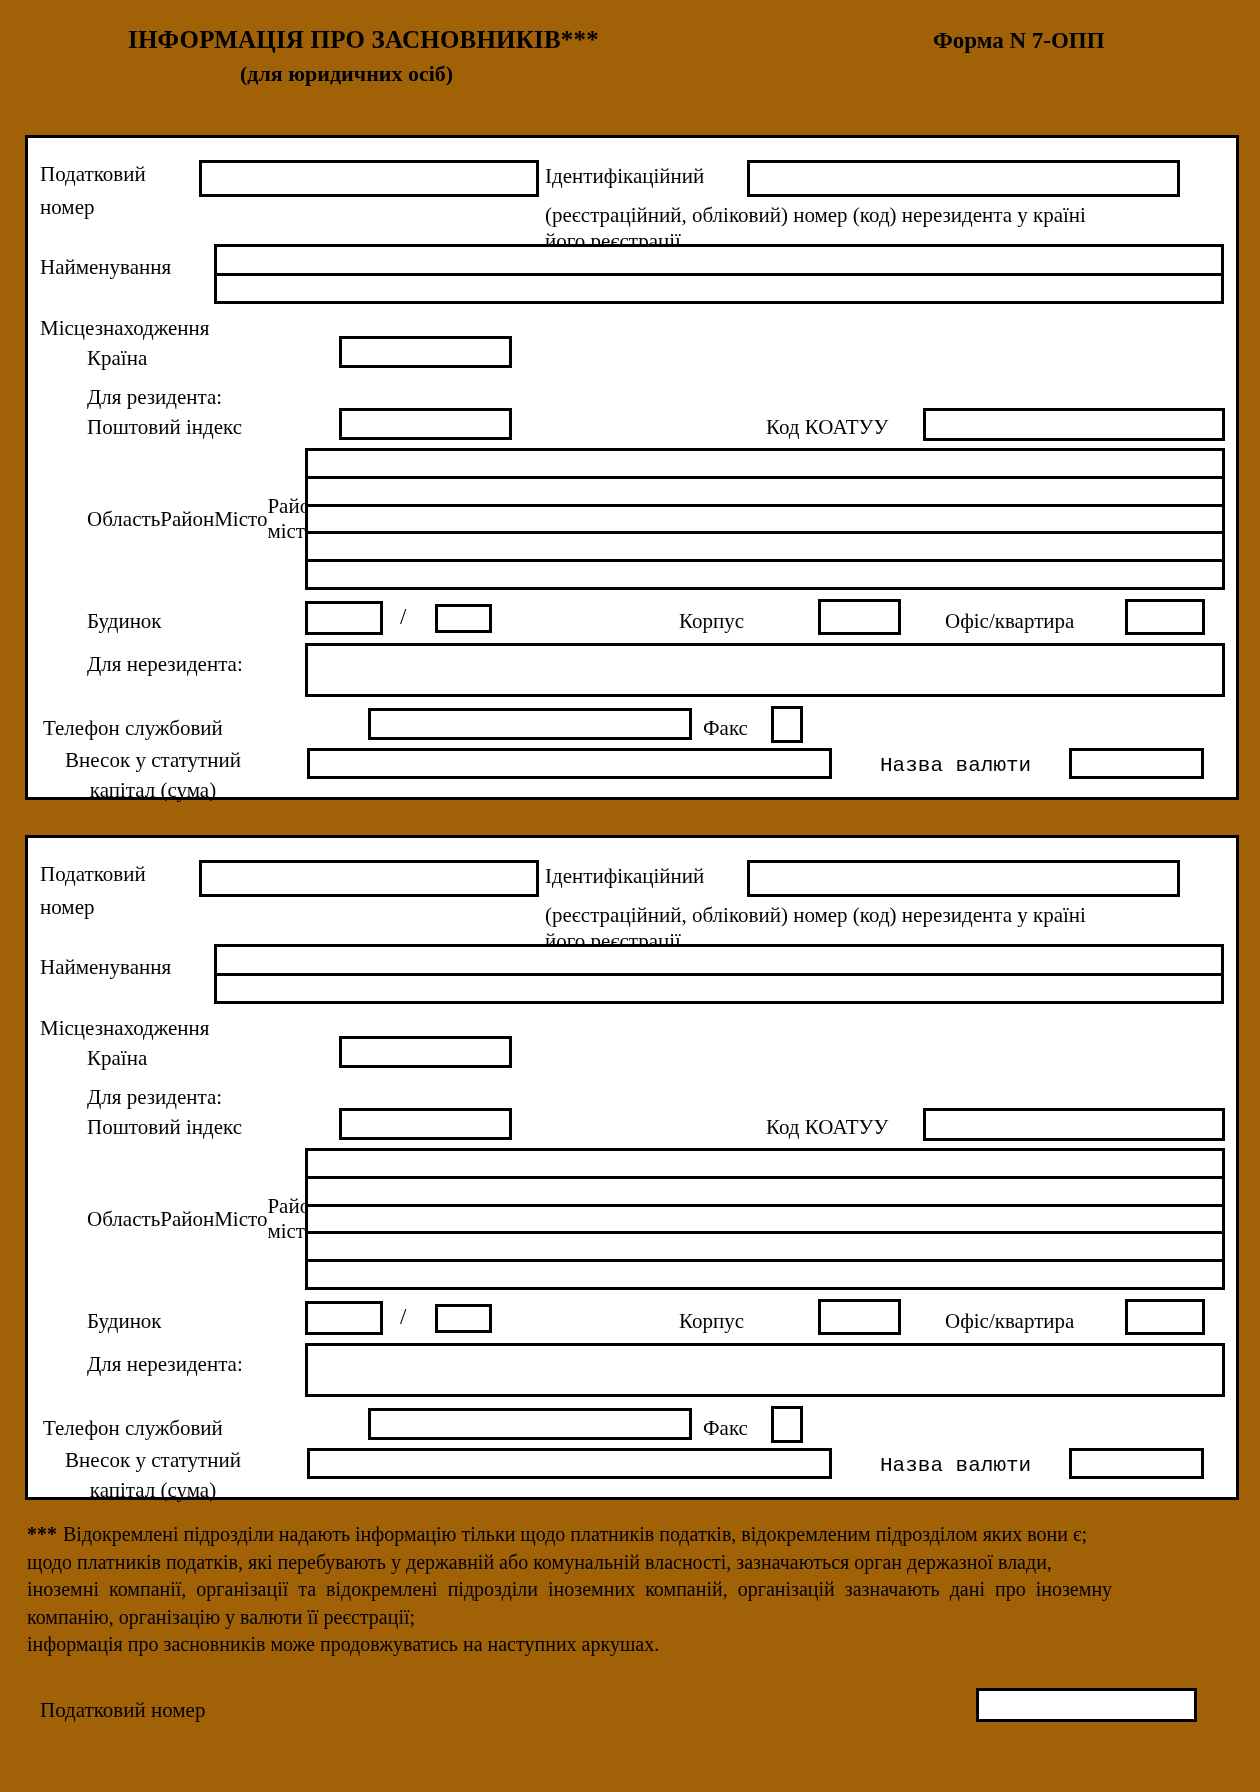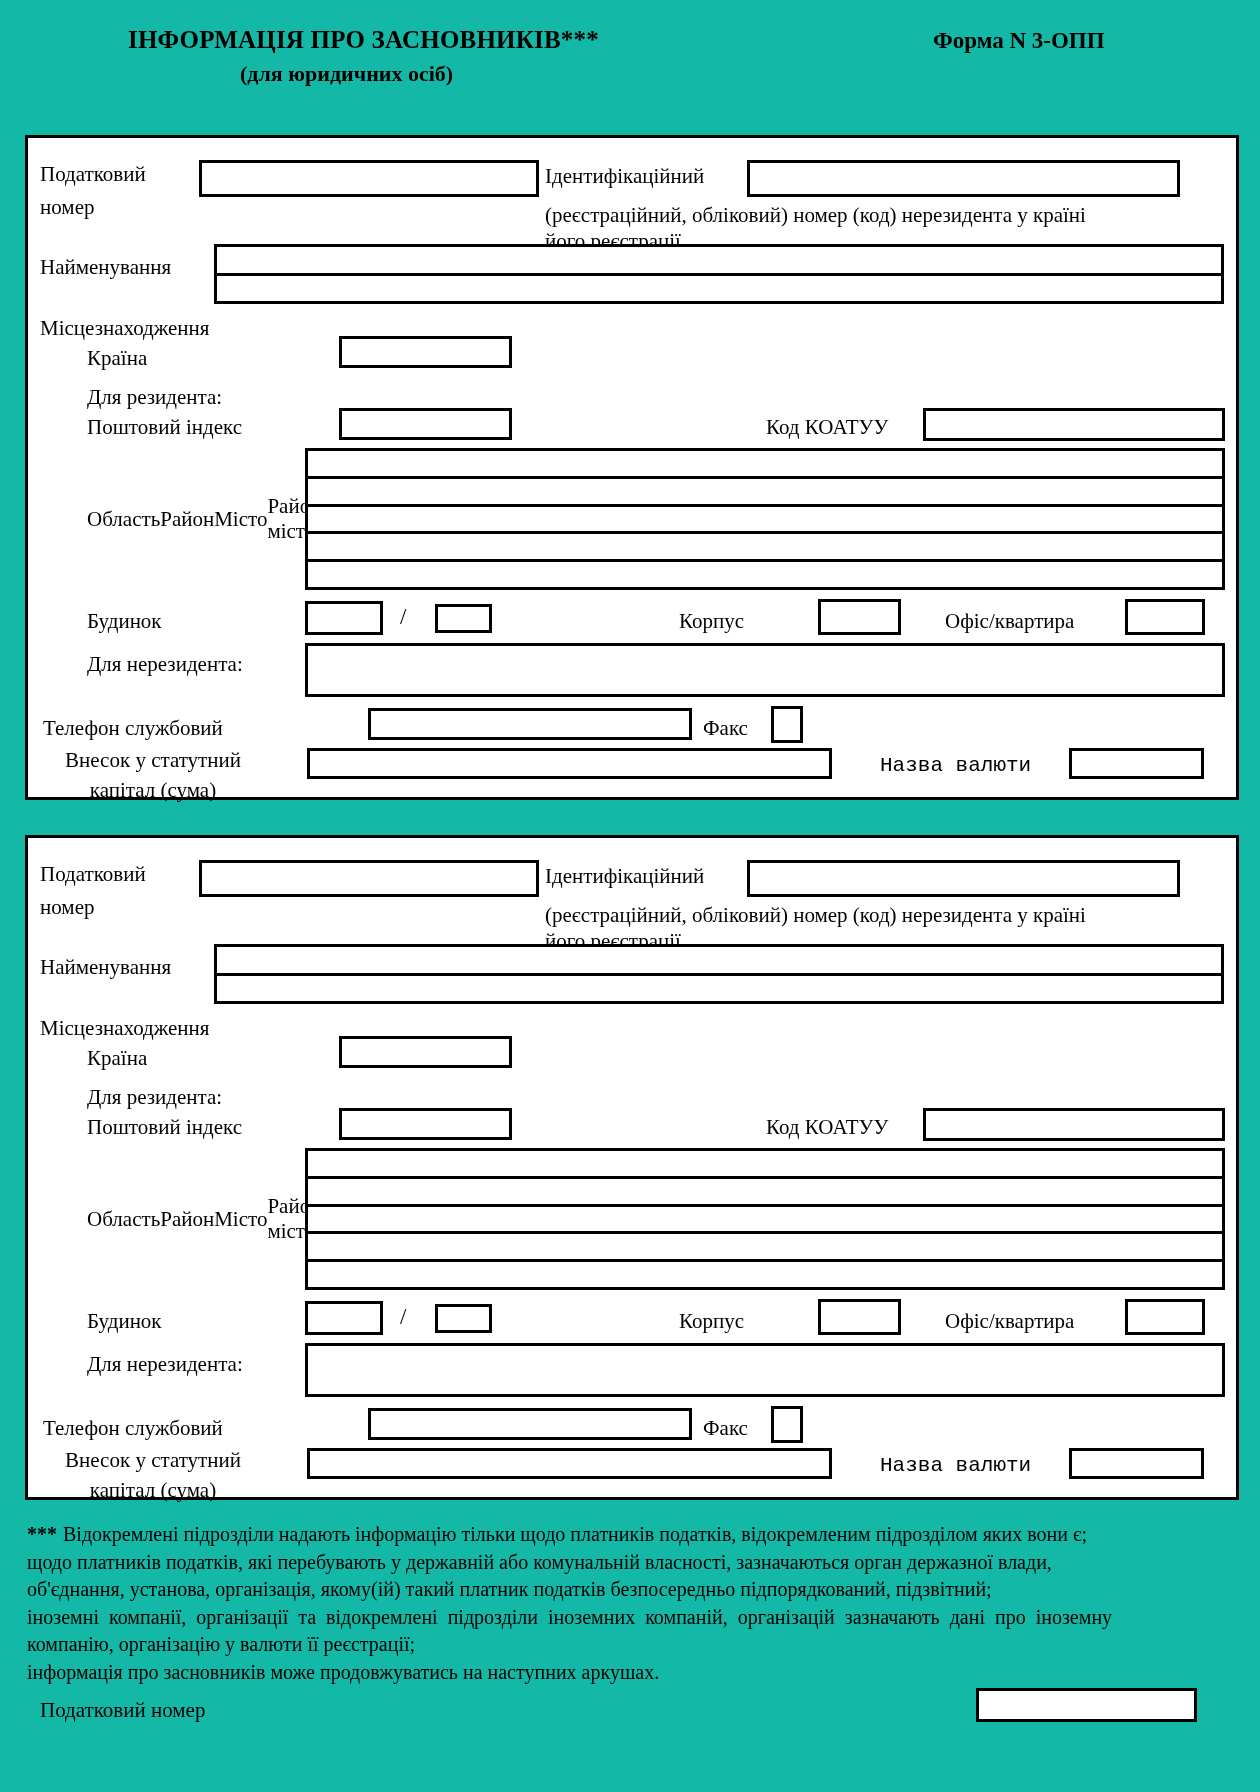--- a/index.html
+++ b/index.html
@@ -2,21 +2,21 @@
 <html lang="uk"><head>
 <meta charset="utf-8">
 <style>
   * { box-sizing: border-box; margin: 0; padding: 0; }
   html, body { background: #ffffff; }
   body {
     width: 1260px; height: 1792px;
     font-family: "Liberation Serif", "DejaVu Serif", serif;
     color: #000; overflow: hidden;
   }
-  .page { position: relative; width: 1260px; height: 1792px; background: #14b8a6; }
+  .page { position: relative; width: 1260px; height: 1792px; background: #a16207; }
 
   
   .title { position: absolute; left: 128px; top: 26px; font-size: 25px; font-weight: bold; letter-spacing: .2px; }
   .subtitle { position: absolute; left: 240px; top: 61px; font-size: 22px; font-weight: bold; }
   .form-number { position: absolute; left: 933px; top: 28px; font-size: 23px; font-weight: bold; }
 
   
   .founder-block {
     position: absolute; left: 25px; width: 1214px; height: 665px;
     border: 3px solid #000; background: #fff;
@@ -107,21 +107,21 @@
   .footer-lbl { position: absolute; left: 40px; top: 1698px; font-size: 21px; }
   .footer-box { left: 976px; top: 1688px; width: 221px; height: 34px; }
 </style>
 </head>
 <body>
 
 <div class="page">
 
   <div class="title">ІНФОРМАЦІЯ ПРО ЗАСНОВНИКІВ***</div>
   <div class="subtitle">(для юридичних осіб)</div>
-  <div class="form-number">Форма N 3-ОПП</div>
+  <div class="form-number">Форма N 7-ОПП</div>
 
   <div id="blocks">
   <section class="founder-block b1">
 
     <span class="lbl wrap tax-lbl">Податковий номер</span>
     <input class="box tax-box" type="text" value="" style="">
 
     <span class="lbl ident-lbl">Ідентифікаційний</span>
     <input class="box ident-box" type="text" value="" style="">
     <span class="lbl wrap ident-note">
@@ -252,21 +252,20 @@
     <input class="box contrib-box" type="text" value="" style="">
     <span class="lbl currency-lbl">Назва валюти</span>
     <input class="box currency-box" type="text" value="" style="">
 
   </section>
 </div>
 
   <div class="footnote">
     <p class="fn-line"><span class="fn-marker">***</span><span>Відокремлені підрозділи надають інформацію тільки щодо платників податків, відокремленим підрозділом яких вони є;</span></p>
     <p class="fn-line">щодо платників податків, які перебувають у державній або комунальній власності, зазначаються орган держазної влади,</p>
-    <p class="fn-line">об'єднання, установа, організація, якому(ій) такий платник податків безпосередньо підпорядкований, підзвітний;</p>
     <p class="fn-line fn-justify">іноземні компанії, організації та відокремлені підрозділи іноземних компаній, організацій зазначають дані про іноземну</p>
     <p class="fn-line">компанію, організацію у валюти її реєстрації;</p>
     <p class="fn-line">інформація про засновників може продовжуватись на наступних аркушах.</p>
   </div>
 
   <div class="footer-lbl">Податковий номер</div>
   <input class="box footer-box" type="text" value="" style="">
 
 </div>
 

